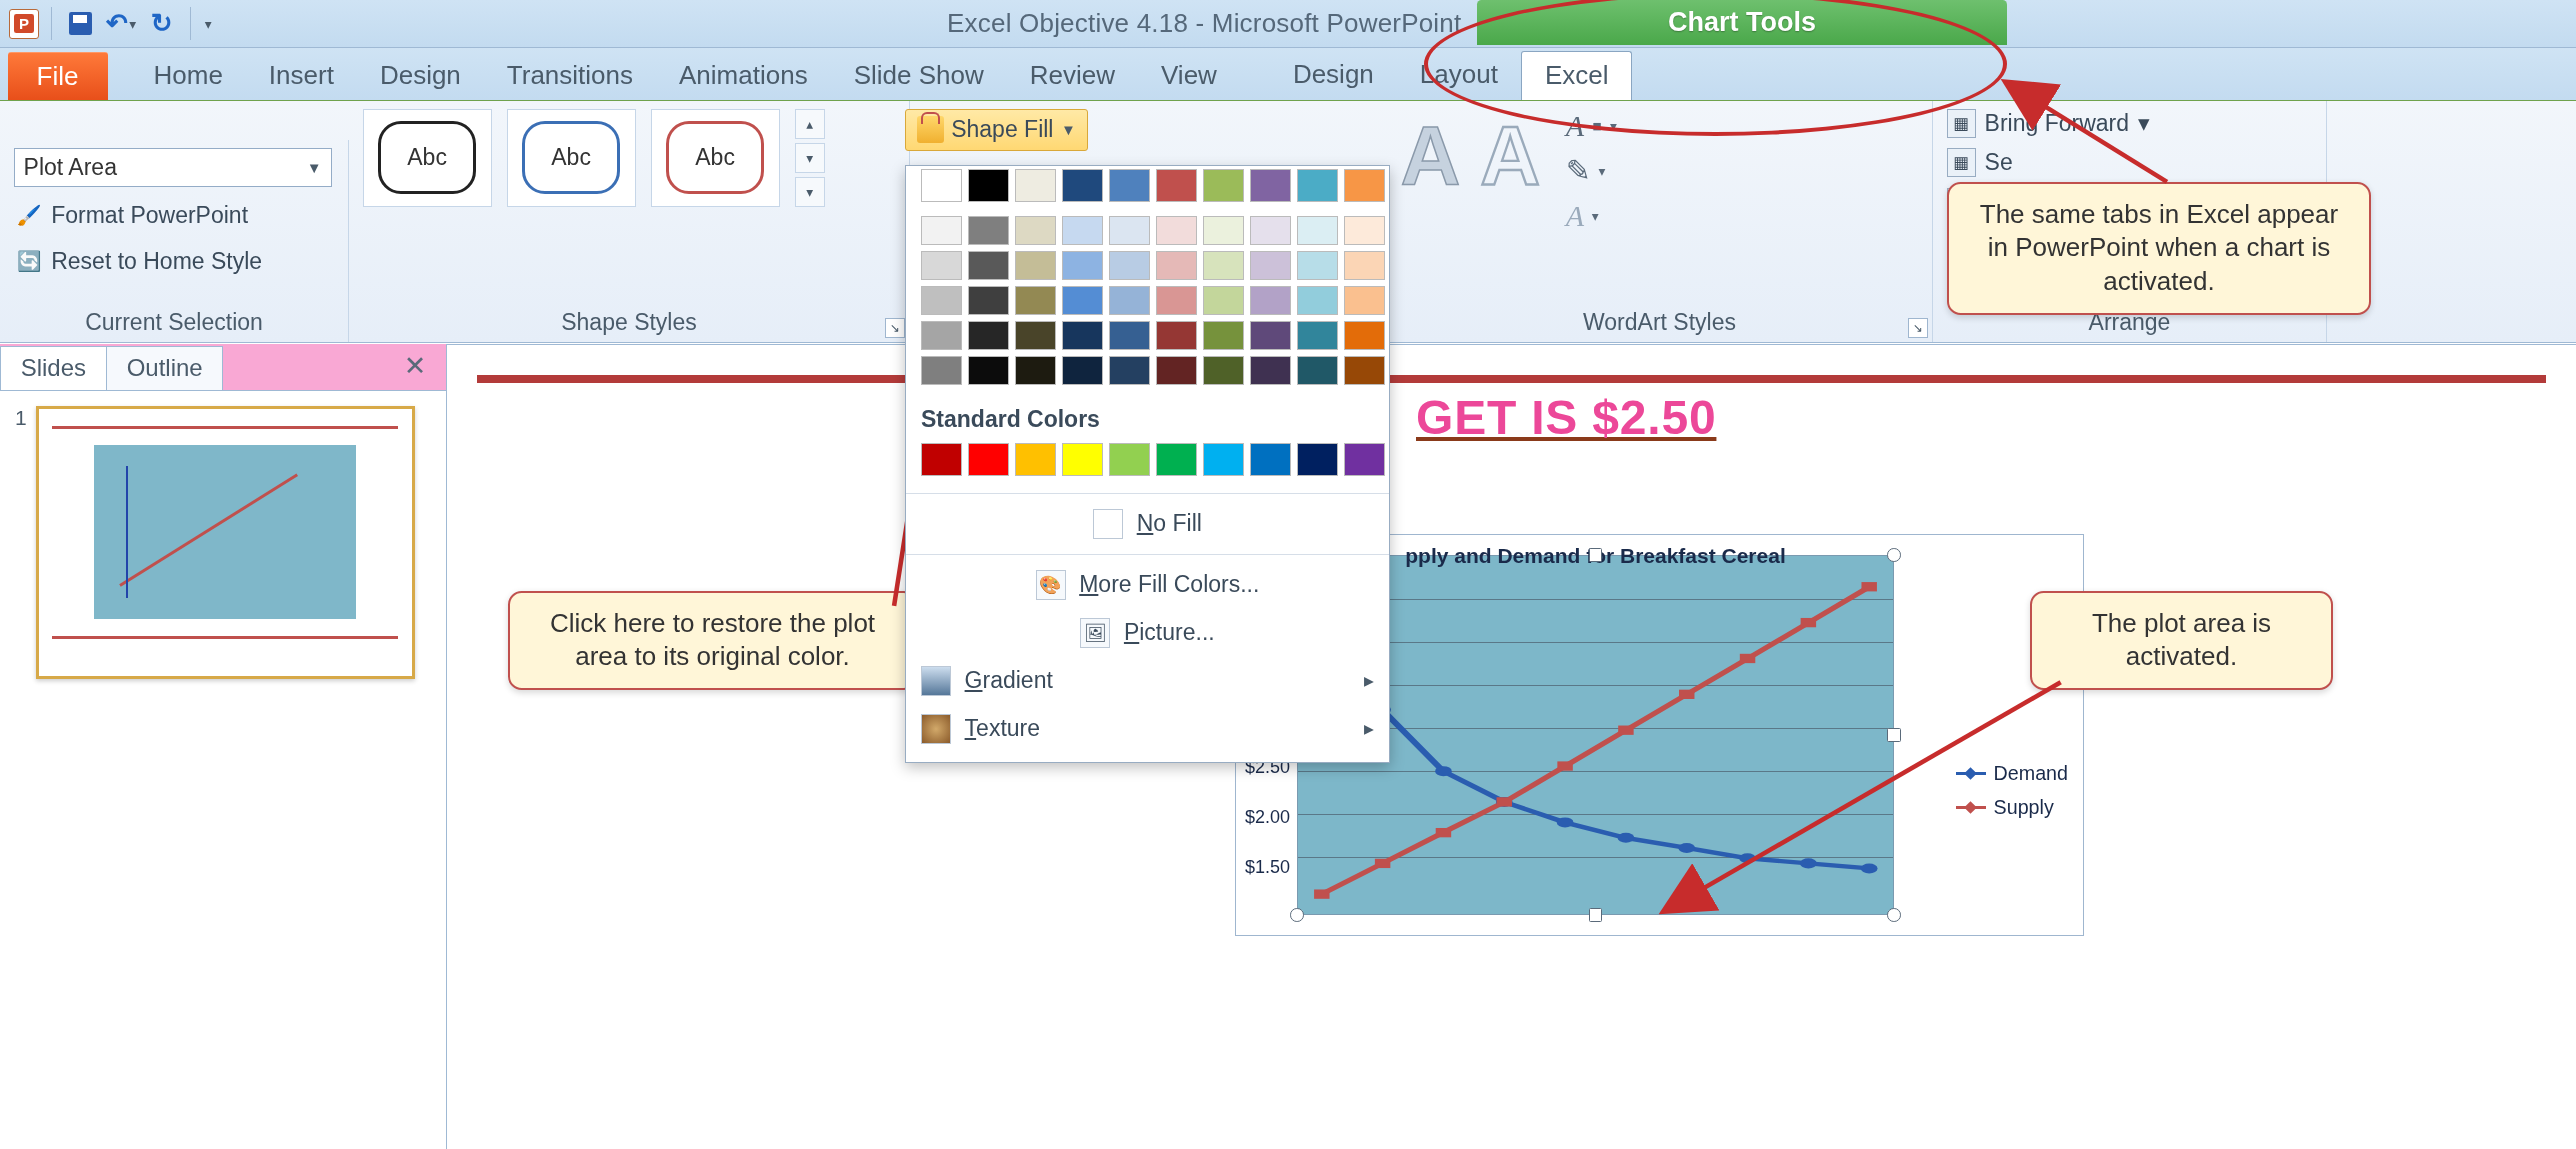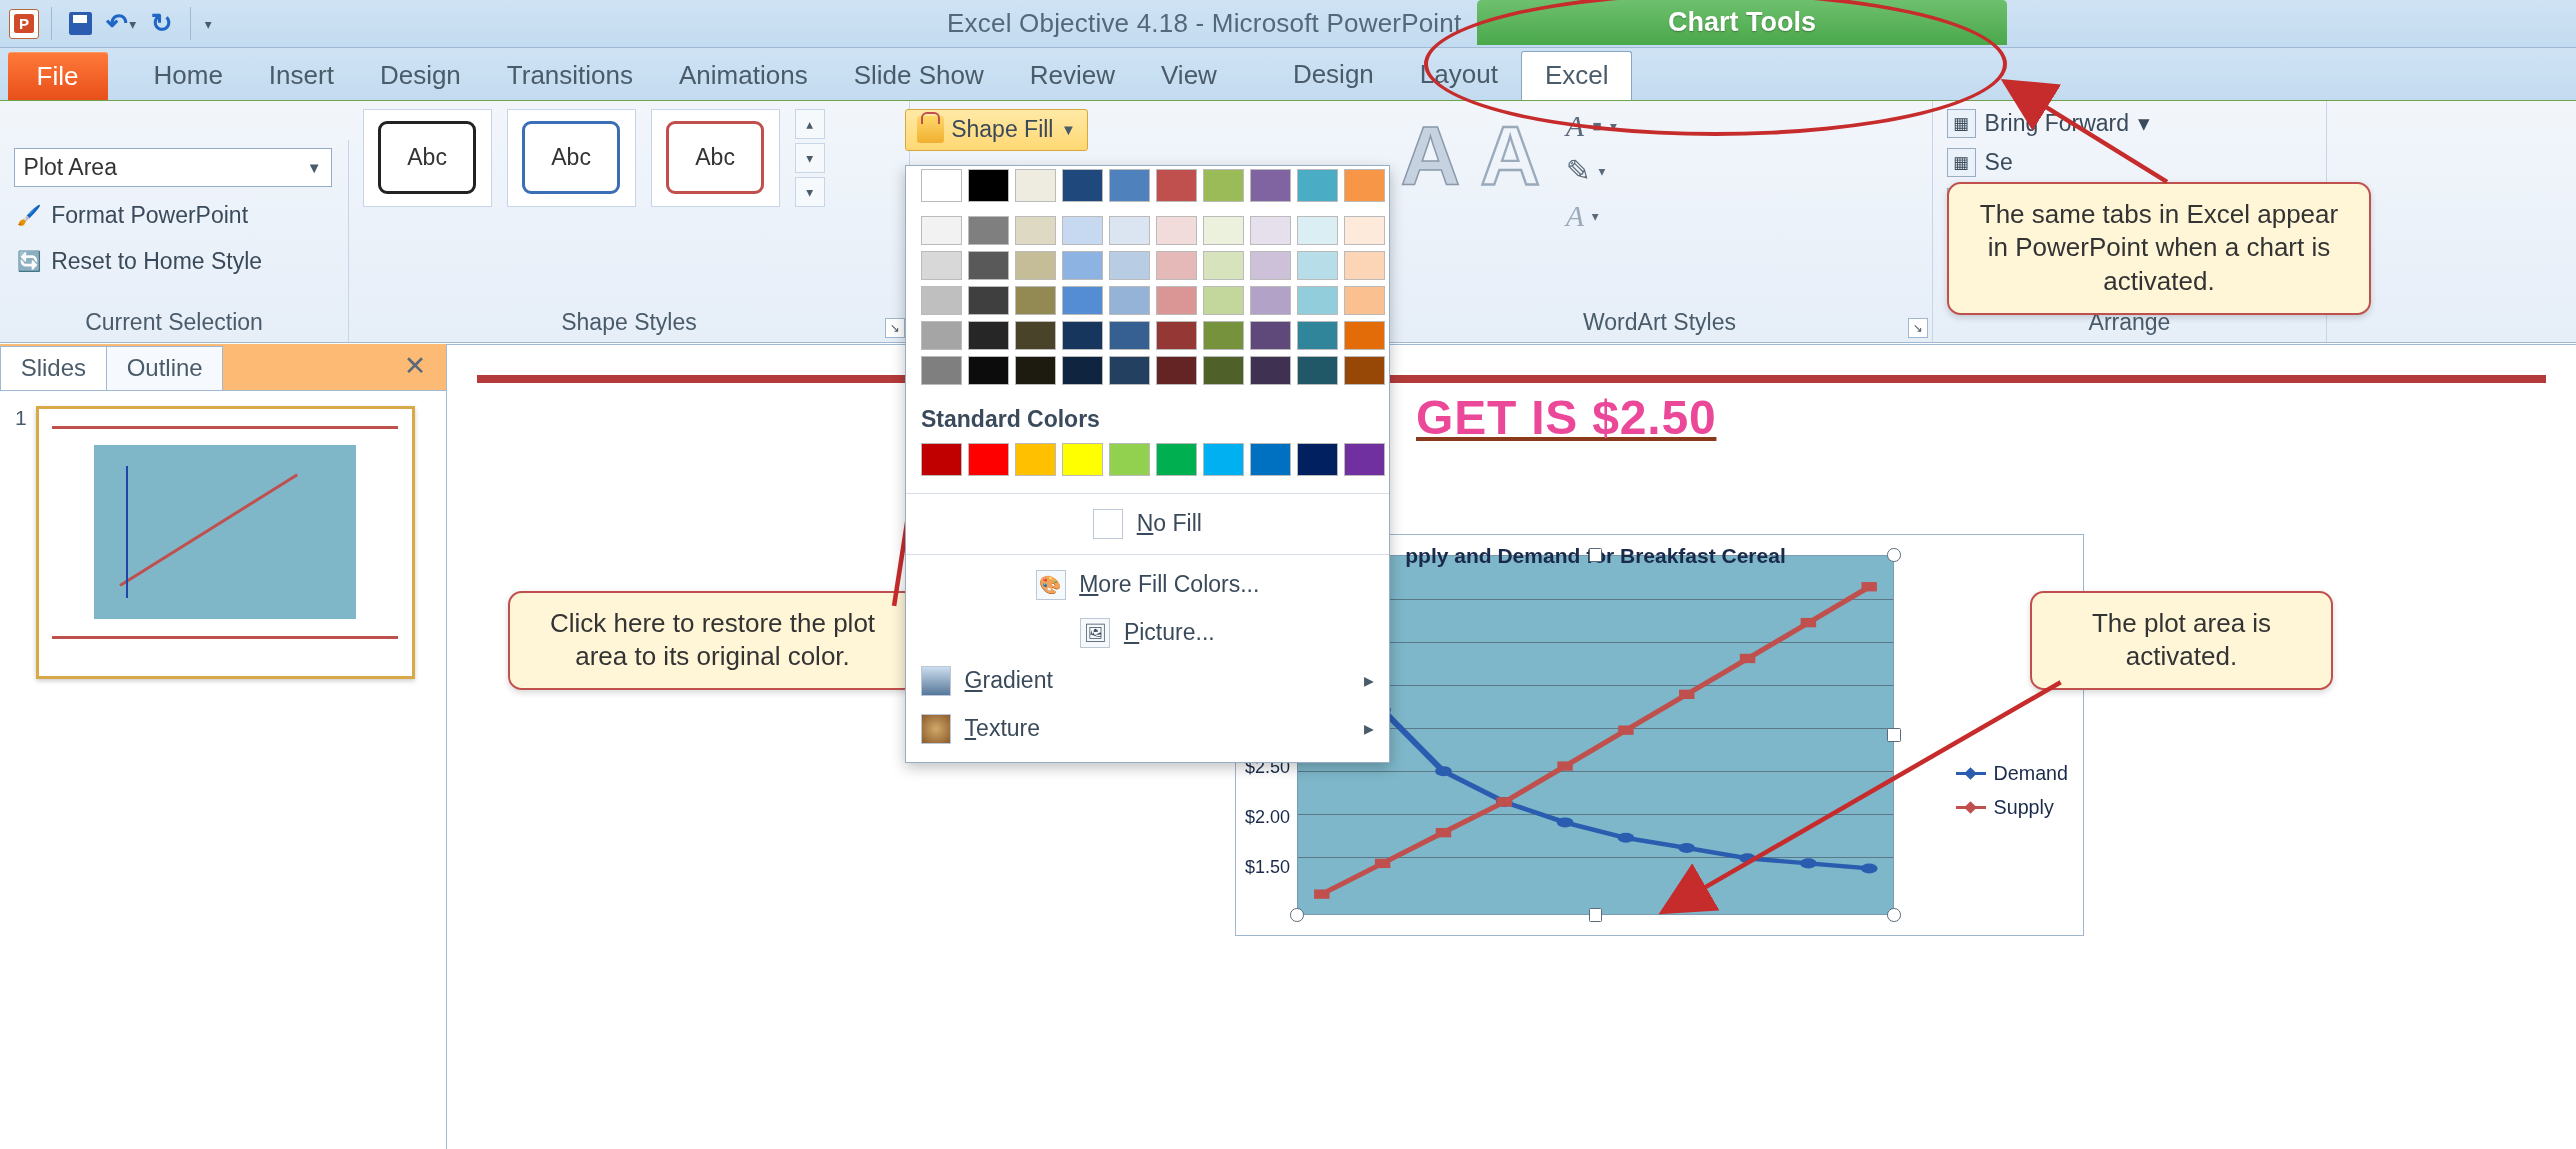--- a/index.html
+++ b/index.html
@@ -67,21 +67,21 @@
   .sel-combo .dd { color:#4a5b6a; font-size:15px; }
   .sel-btn { display:flex; align-items:center; gap:7.6px; font-size:23px; color:#3a4a5a; padding:4.5px 3px; }
   .mini-icon { width:27px; height:27px; display:inline-flex; align-items:center; justify-content:center; font-size:19.7px; }
 
   
   .shape-gallery { display:flex; gap:15px; align-items:center; }
   .shape-swatch {
     width: 129px; height: 98px; background:#fff; border:0.8px solid #c6d6e8;
     display:flex; align-items:center; justify-content:center;
   }
-  .shape-inner { width:98px; height:73px; border-radius:9px; display:flex; align-items:center; justify-content:center; font-size:23px; color:#333; }
+  .shape-inner { width:98px; height:73px; border-radius:23px; display:flex; align-items:center; justify-content:center; font-size:23px; color:#333; }
   .shape-inner.b1 { border:3px solid #222; }
   .shape-inner.b2 { border:3px solid #3b6fb5; }
   .shape-inner.b3 { border:3px solid #c0504d; }
   .gallery-more { width:30px; height:98px; display:flex; flex-direction:column; justify-content:space-between; }
   .gallery-more div { height:30px; border:0.8px solid #c6d6e8; background:#f6f9fc; display:flex; align-items:center; justify-content:center; font-size:13.6px; color:#4a5b6a; }
 
   .shape-fill-btn {
     position:absolute; left:905px; top:7.6px;
     height:42px; background: linear-gradient(#ffe9a6,#ffd873);
     border:0.8px solid #d9a83a; border-radius:3px;
@@ -105,21 +105,21 @@
   .arr-icon { width:29px; height:29px; border:0.8px solid #98acc2; background:#eaf1f8; display:flex; align-items:center; justify-content:center; font-size:16.7px; }
 
   
   .launcher { position:absolute; right:4.5px; bottom:4.5px; width:19.7px; height:19.7px; border:0.8px solid #9fb6cf; background:#fff; font-size:12px; display:flex; align-items:center; justify-content:center; color:#4a5b6a; }
 
   
   .left-panel {
     position:absolute; top:344px; left:0; width:447px; bottom:0;
     border-right:0.8px solid #9fb9d4;
   }
-  .panel-tabs { height:47px; display:flex; align-items:flex-end; background:#fdba74; border-bottom:0.8px solid #9fb9d4; }
+  .panel-tabs { height:47px; display:flex; align-items:flex-end; background:#f9a8d4; border-bottom:0.8px solid #9fb9d4; }
   .ptab { font-size:24px; color:#4a5b6a; padding:7.6px 19.7px; border:0.8px solid #9fb9d4; border-bottom:none; background:#f6f9fd; margin-right:-0.8px; }
   .ptab.active { background:#fff; }
   .ptab-close { margin-left:auto; padding:7.6px 19.7px; font-size:27px; color:#5a6a7a; }
   .thumb-area { padding:15px; }
   .thumb-wrap { display:flex; gap:9px; }
   .thumb-num { font-size:21px; color:#4a5b6a; }
   .thumb {
     width:379px; height:273px; background:#fff; border:3px solid #d7a948;
     box-shadow:0 1.5px 4.5px rgba(0,0,0,0.2); padding:10.6px; display:flex; flex-direction:column;
   }

